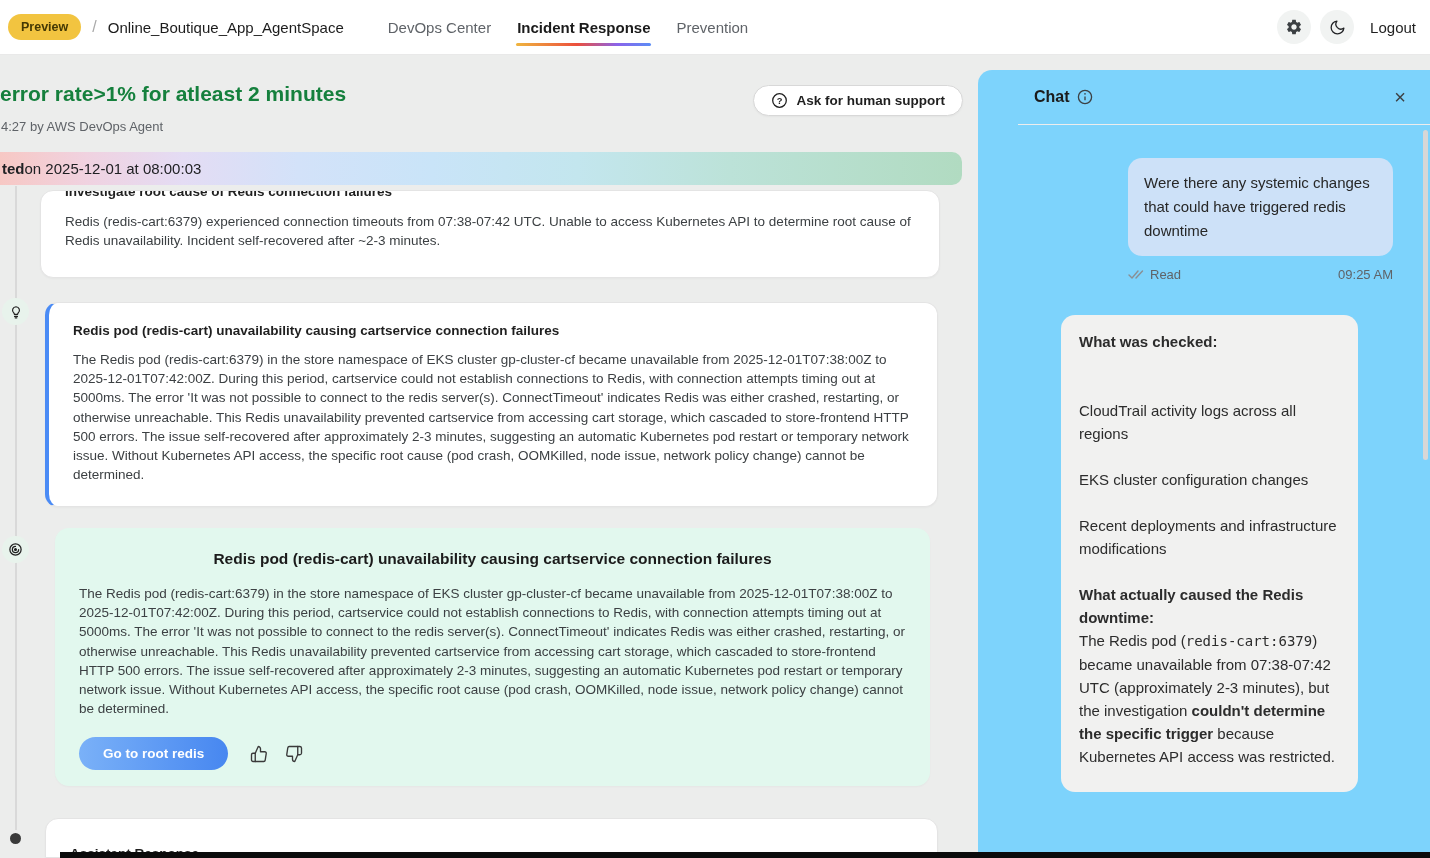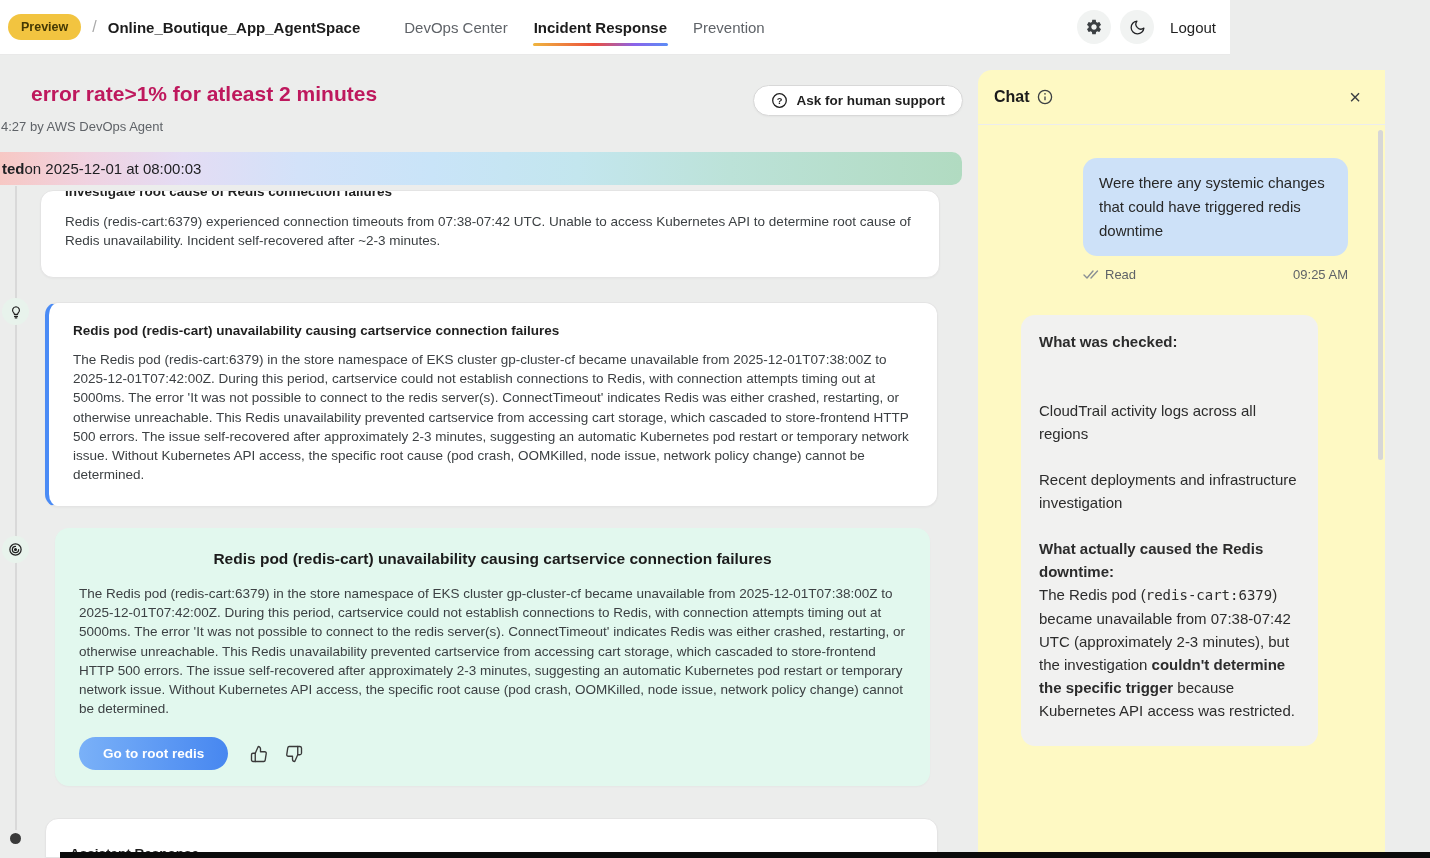--- a/index.html
+++ b/index.html
@@ -4,49 +4,49 @@
 <style>
   * { box-sizing: border-box; margin: 0; padding: 0; }
   html,body { width:1430px; height:858px; overflow:hidden; }
   body {
     font-family: "Liberation Sans", "DejaVu Sans", sans-serif;
     background:#ecedec; position:relative; color:#202124;
   }
 
   
   .nav {
-    position:absolute; left:0; top:0; width:1230px; height:55px;
+    position:absolute; left:0; top:0; width:1430px; height:55px;
     background:#ffffff; border-bottom:1px solid #e9e9e9;
     display:flex; align-items:center; padding:0 14px 0 8px; white-space:nowrap;
   }
   .badge-preview {
     background:#f2c440; color:#443804; font-size:12.5px; font-weight:700;
     padding:6px 13px; border-radius:999px;
   }
   .crumb-sep { color:#aaaaaa; font-size:16px; margin:0 11px; }
-  .app-title { font-size:15px; font-weight:700; color:#1c1c1c; }
+  .app-title { font-size:15px; font-weight:400; color:#1c1c1c; }
   .tabs { display:flex; align-items:center; height:55px; margin-left:31px; }
   .tab {
     position:relative; height:55px; display:flex; align-items:center;
     padding:14px 13px; font-size:15px; color:#5f6368; cursor:pointer;
   }
   .tab.active { color:#1b1b1b; font-weight:700; }
   .tab.active::after {
     content:""; position:absolute; left:12px; right:12px; bottom:9px; height:3px; border-radius:2px;
     background:linear-gradient(90deg,#efb53f 0%,#ec4f3c 45%,#8a63ea 75%,#5b8df6 100%);
   }
   .nav-right { margin-left:auto; display:flex; align-items:center; gap:9px; }
   .icon-circle {
     width:34px; height:34px; border-radius:50%; background:#f1f3f2;
     display:flex; align-items:center; justify-content:center; cursor:pointer;
   }
   .logout { font-size:15px; color:#1f1f1f; margin-left:7px; cursor:pointer; }
 
   
-  .page-title { position:absolute; left:0; top:82px; font-size:21px; font-weight:700; color:#be185d;margin-left:31px; }
+  .page-title { position:absolute; left:0; top:82px; font-size:21px; font-weight:700; color:#15803d; }
   .page-meta { position:absolute; left:1px; top:119px; font-size:13px; color:#5f6368; }
   .support-btn {
     position:absolute; right:467px; top:85px; height:31px;
     display:flex; align-items:center; gap:8px; padding:0 17px;
     background:#ffffff; border:1px solid #d8d8d8; border-radius:999px;
     font-size:13.5px; font-weight:700; color:#1f1f1f; cursor:pointer;
     box-shadow:0 1px 2px rgba(0,0,0,0.04);
   }
 
   
@@ -97,22 +97,22 @@
     display:flex; align-items:center;
   }
   .thumb { margin-left:22px; cursor:pointer; display:flex; align-items:center; }
   .thumb + .thumb { margin-left:17px; }
 
   .card-assistant { left:45px; top:818px; width:893px; height:40px; border-radius:13px 13px 0 0; padding:27px 24px 0; }
   .card-assistant .c-title { font-size:13.5px; font-weight:700; color:#1f1f1f; }
 
   
   .chat-panel {
-    position:absolute; left:978px; top:70px; width:407px; height:788px;
-    background:#fef9c3; border-radius:14px 0 0 0;
+    position:absolute; left:978px; top:70px; width:452px; height:788px;
+    background:#7dd3fc; border-radius:14px 0 0 0;padding-left:40px;
   }
   .chat-header {
     height:55px; display:flex; align-items:center; padding:0 24px 0 16px;
     border-bottom:1px solid #ededed;
   }
   .chat-title { font-size:16px; font-weight:700; color:#1b1b1b; }
   .chat-info { margin-left:7px; display:flex; align-items:center; }
   .chat-close { margin-left:auto; font-size:20px; color:#3c4043; cursor:pointer; line-height:1; }
   .chat-body { padding:33px 37px 0 43px; }
 
@@ -269,21 +269,22 @@
               <path d="M8 9l6.5-7"></path>
             </svg>
         </span>
         <span>Read</span>
         <span class="msg-time">09:25 AM</span>
       </div>
     </div>
     <div class="assistant-bubble">
         <p class="blk blk-h"><span class="seg-b">What was checked:</span></p>
         <p class="blk blk-li"><span>CloudTrail activity logs across all regions</span></p>
-        <p class="blk blk-li"><span>Recent deployments and infrastructure investigation</span></p>
+        <p class="blk blk-li"><span>EKS cluster configuration changes</span></p>
+        <p class="blk blk-li"><span>Recent deployments and infrastructure modifications</span></p>
         <p class="blk blk-h2"><span class="seg-b">What actually caused the Redis downtime:</span></p>
         <p class="blk blk-cont"><span>The Redis pod (</span><span class="seg-m">redis-cart:6379</span><span>) became unavailable from 07:38-07:42 UTC (approximately 2-3 minutes), but the investigation </span><span class="seg-b">couldn't determine the specific trigger</span><span> because Kubernetes API access was restricted.</span></p>
       </div>
   </div>
   <div class="chat-scrollbar"></div>
 </aside>
 
 <div class="bottom-bar"></div>
 
 </body></html>

